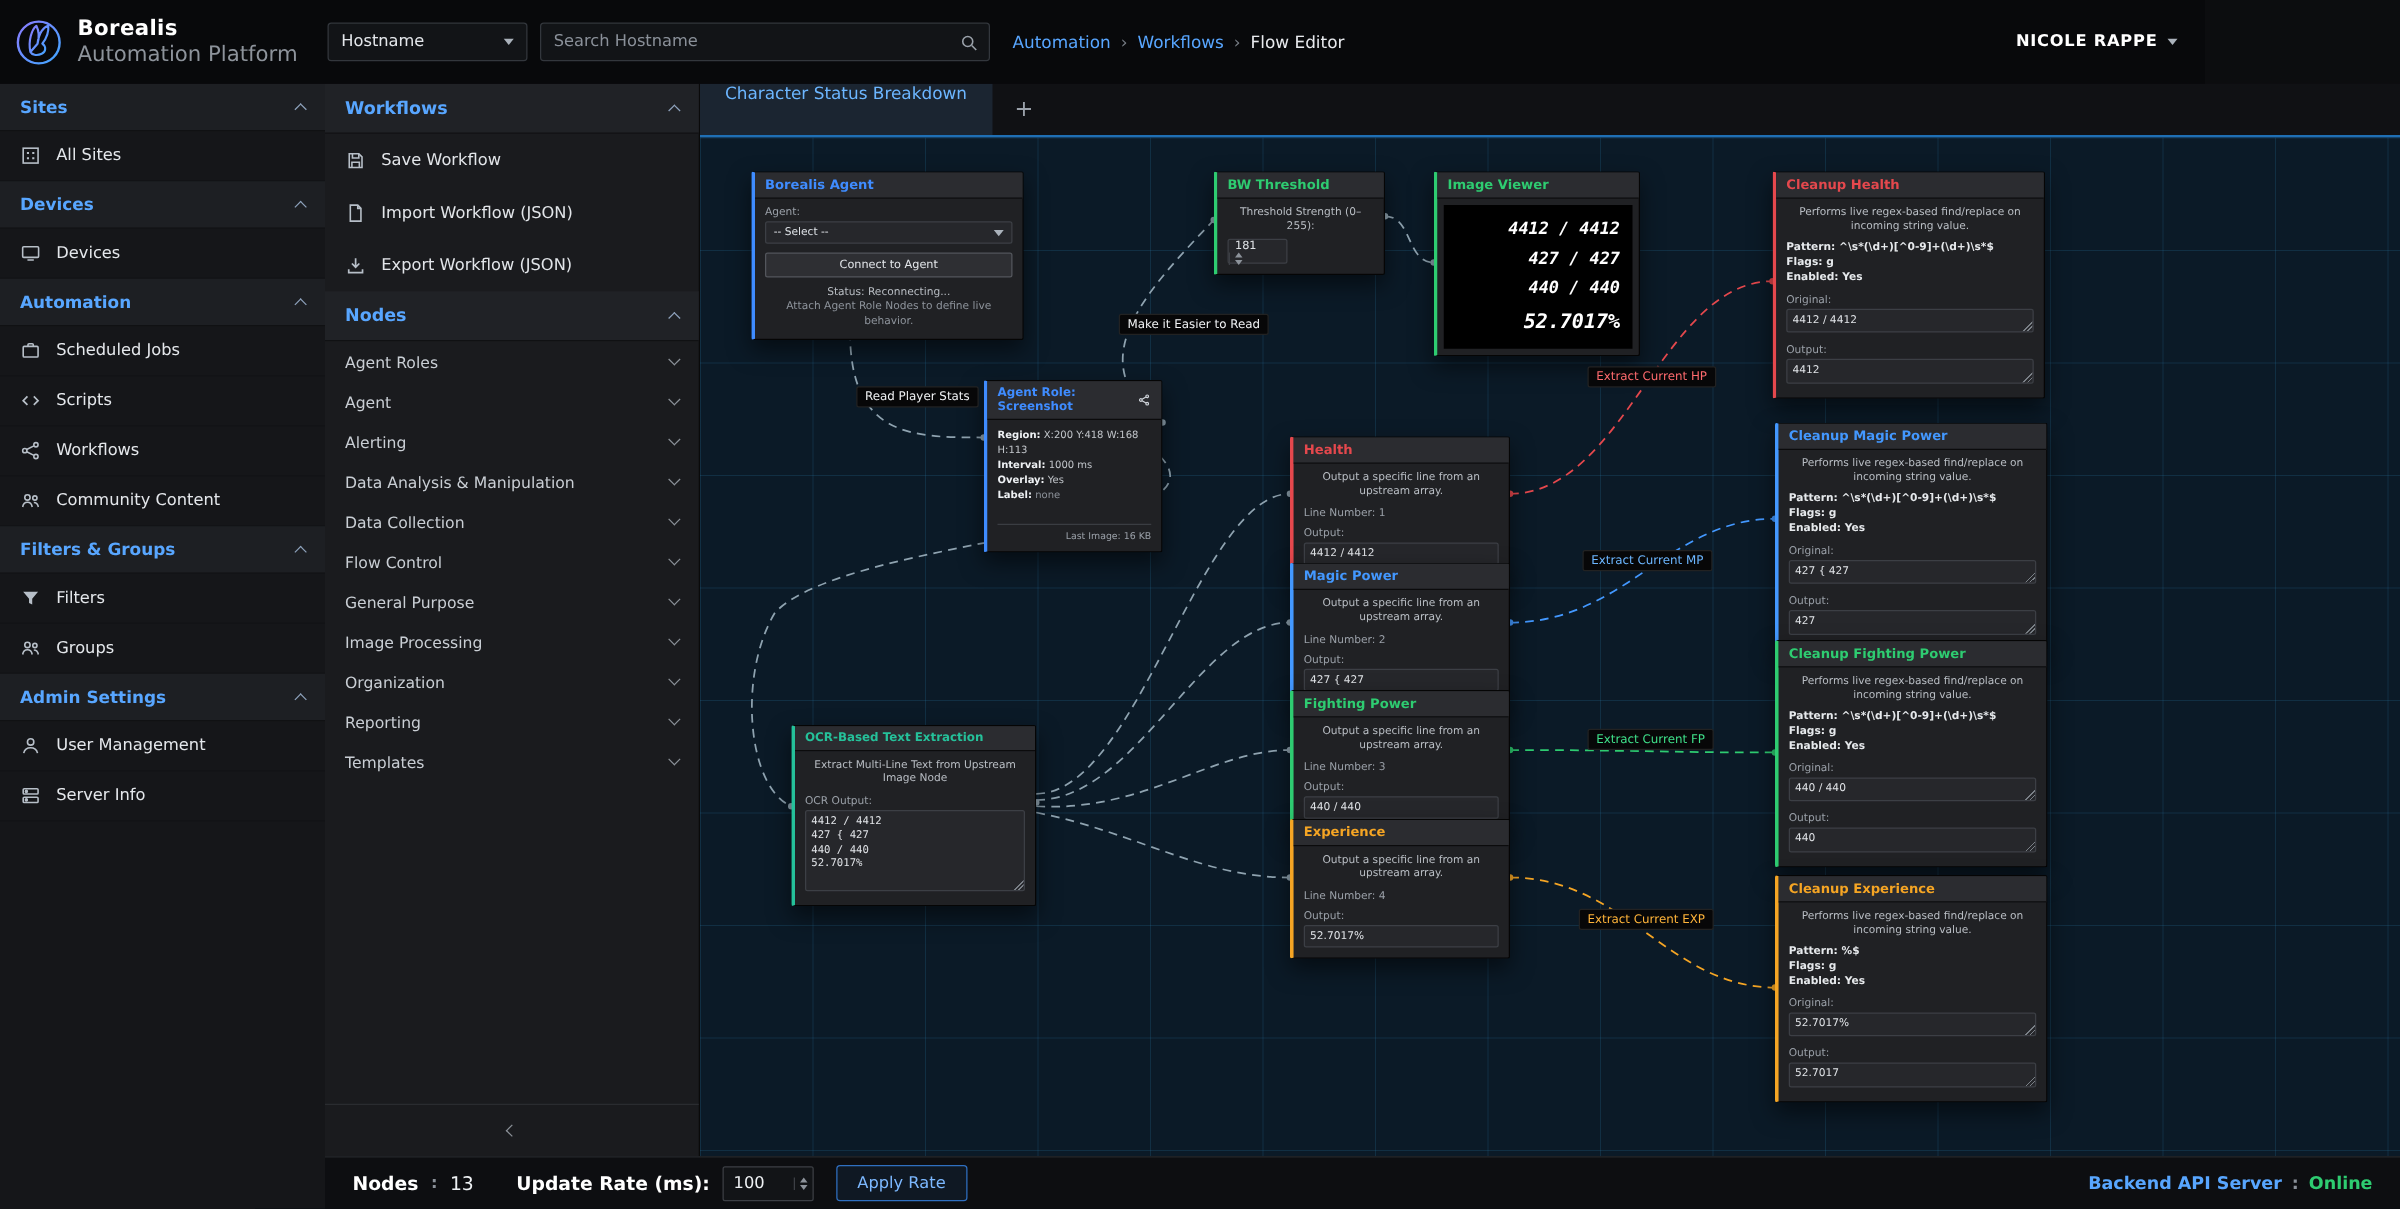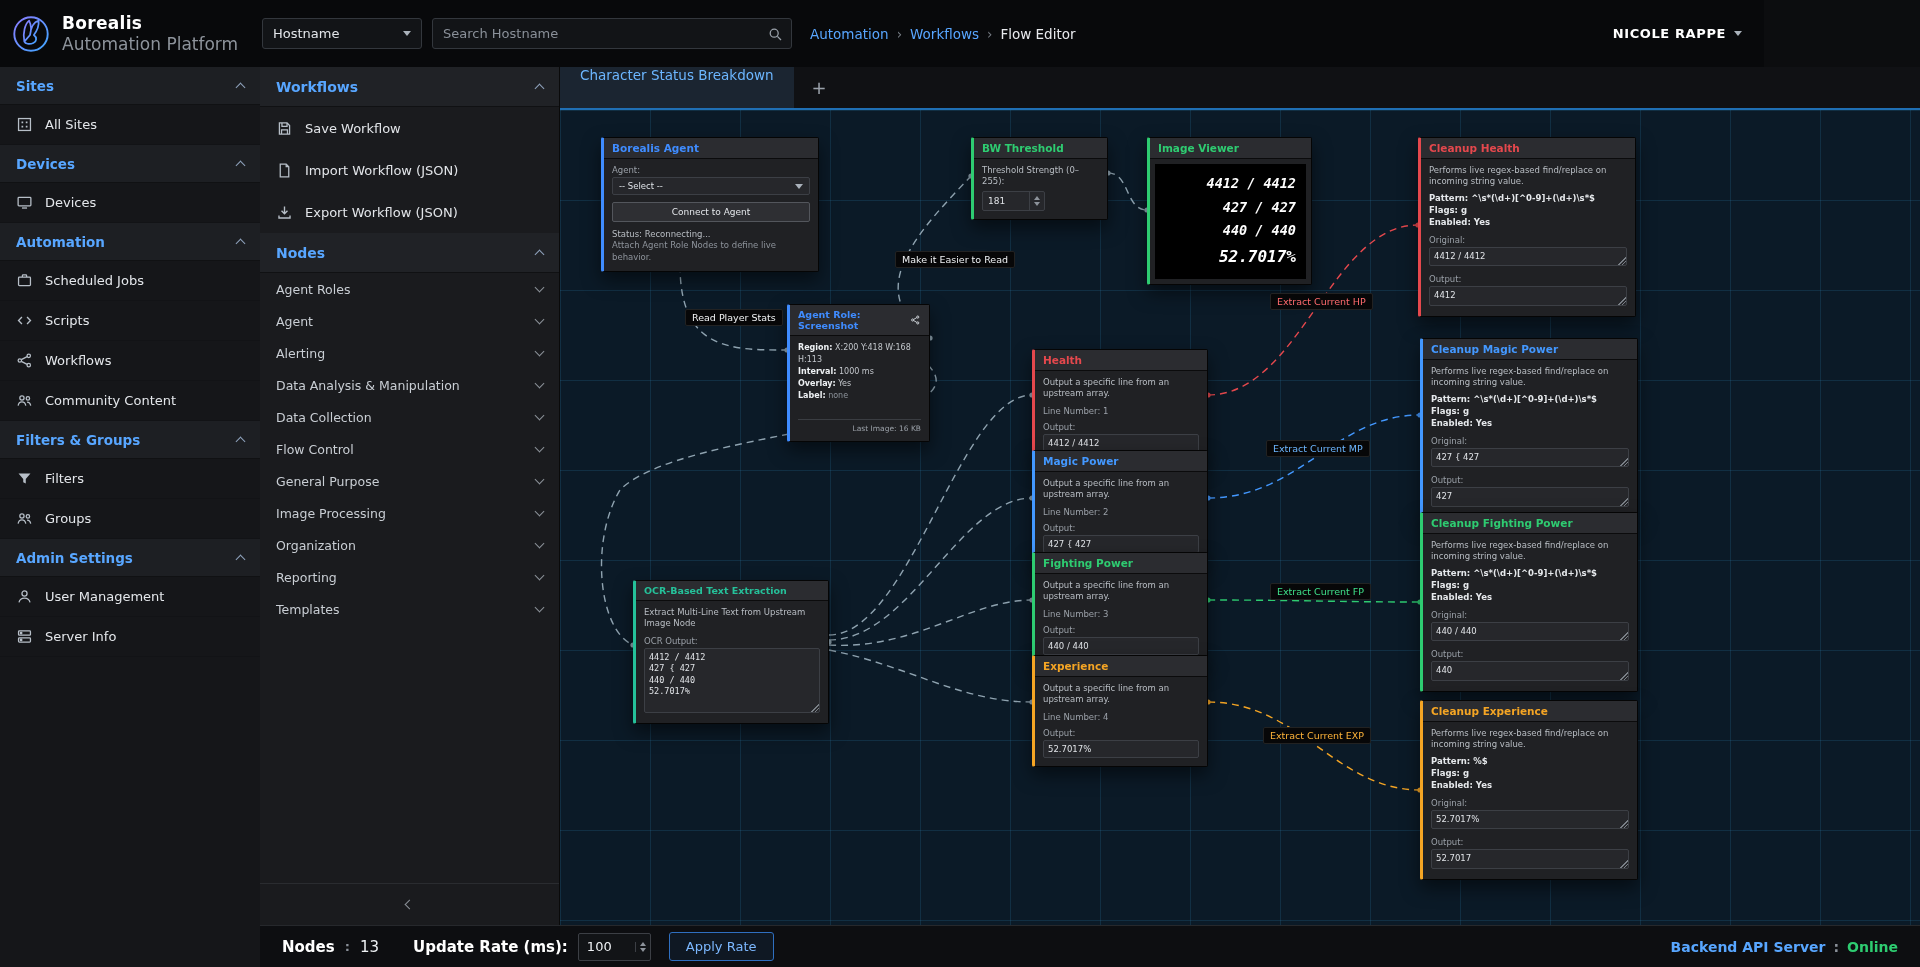--- a/index.html
+++ b/index.html
@@ -78,36 +78,36 @@
   .w-red    { stroke:#e5484d; }
   .w-blue   { stroke:#4398ff; }
   .w-green  { stroke:#2ecc71; }
   .w-orange { stroke:#f5a524; }
   .node { position:absolute; background:#202124; border:1px solid #050505;
     border-left:3px solid var(--ac); box-shadow:0 8px 18px rgba(0,0,0,.5);
     font-size:9px; color:#c3c7cc; border-radius:2px; }
   .nh { background:#2b2c30; padding:4px 8px; font-size:10.5px; font-weight:bold; color:var(--ac);
     border-bottom:1px solid #0b0b0c; display:flex; align-items:center; justify-content:space-between; }
   .nb { padding:6px 8px 8px; }
-  .tiny { font-size:8.5px; color:#b9bec4; line-height:1.35; }
+  .tiny { font-size:8.5px; color:#b9bec4; line-height:1.35;text-align:center; }
   .dim  { color:#8d939b; }
   .lbl  { font-size:8.5px; color:#9aa0a8; margin:6px 0 2px; }
   .meta { font-size:8.5px; color:#e6e9ec; font-weight:bold; line-height:1.4; }
   .ninput, .ntext { width:100%; background:#26272b; border:1px solid #3c3f45; color:#e0e3e7;
     font-size:8.5px; font-family:inherit; padding:3px 4px; border-radius:2px; outline:none; }
   .ntext { resize:none; line-height:1.35;
     background-image:linear-gradient(135deg, transparent 0 55%, #7a8087 55% 62%, transparent 62% 74%, #7a8087 74% 80%, transparent 80%);
     background-size:9px 9px; background-repeat:no-repeat; background-position:bottom right; }
   .select-box { height:18px; background:#26272b; border:1px solid #3c3f45; border-radius:2px;
     display:flex; align-items:center; justify-content:space-between; padding:0 6px; font-size:8.5px;
     color:#dfe3e8; cursor:pointer; margin-top:2px; }
   .btn-dark { width:100%; height:20px; margin-top:7px; background:#2e2f33; border:1px solid #53565c;
     color:#e3e6ea; font-size:9px; font-family:inherit; border-radius:2px; cursor:pointer; }
   .numbox { display:inline-flex; align-items:stretch; background:#26272b; border:1px solid #3c3f45;
-    border-radius:2px; height:20px; margin-top:3px; }
+    border-radius:2px; height:20px; margin-top:3px;flex-direction:column; }
   .numbox input { width:46px; background:transparent; border:none; outline:none; color:#e0e3e7;
     font-size:9px; font-family:inherit; padding:0 5px; }
   .spin { display:flex; flex-direction:column; justify-content:center; gap:2px; padding:0 4px;
     border-left:1px solid #3c3f45; cursor:pointer; }
   .sarr-up { width:0; height:0; border-left:3px solid transparent; border-right:3px solid transparent;
     border-bottom:4px solid #8d939b; }
   .sarr-dn { width:0; height:0; border-left:3px solid transparent; border-right:3px solid transparent;
     border-top:4px solid #8d939b; }
   .screen { background:#000; margin:5px; padding:8px 10px; text-align:right;
     font-family:"DejaVu Sans Mono","Liberation Mono",monospace; font-style:italic; font-weight:bold;

